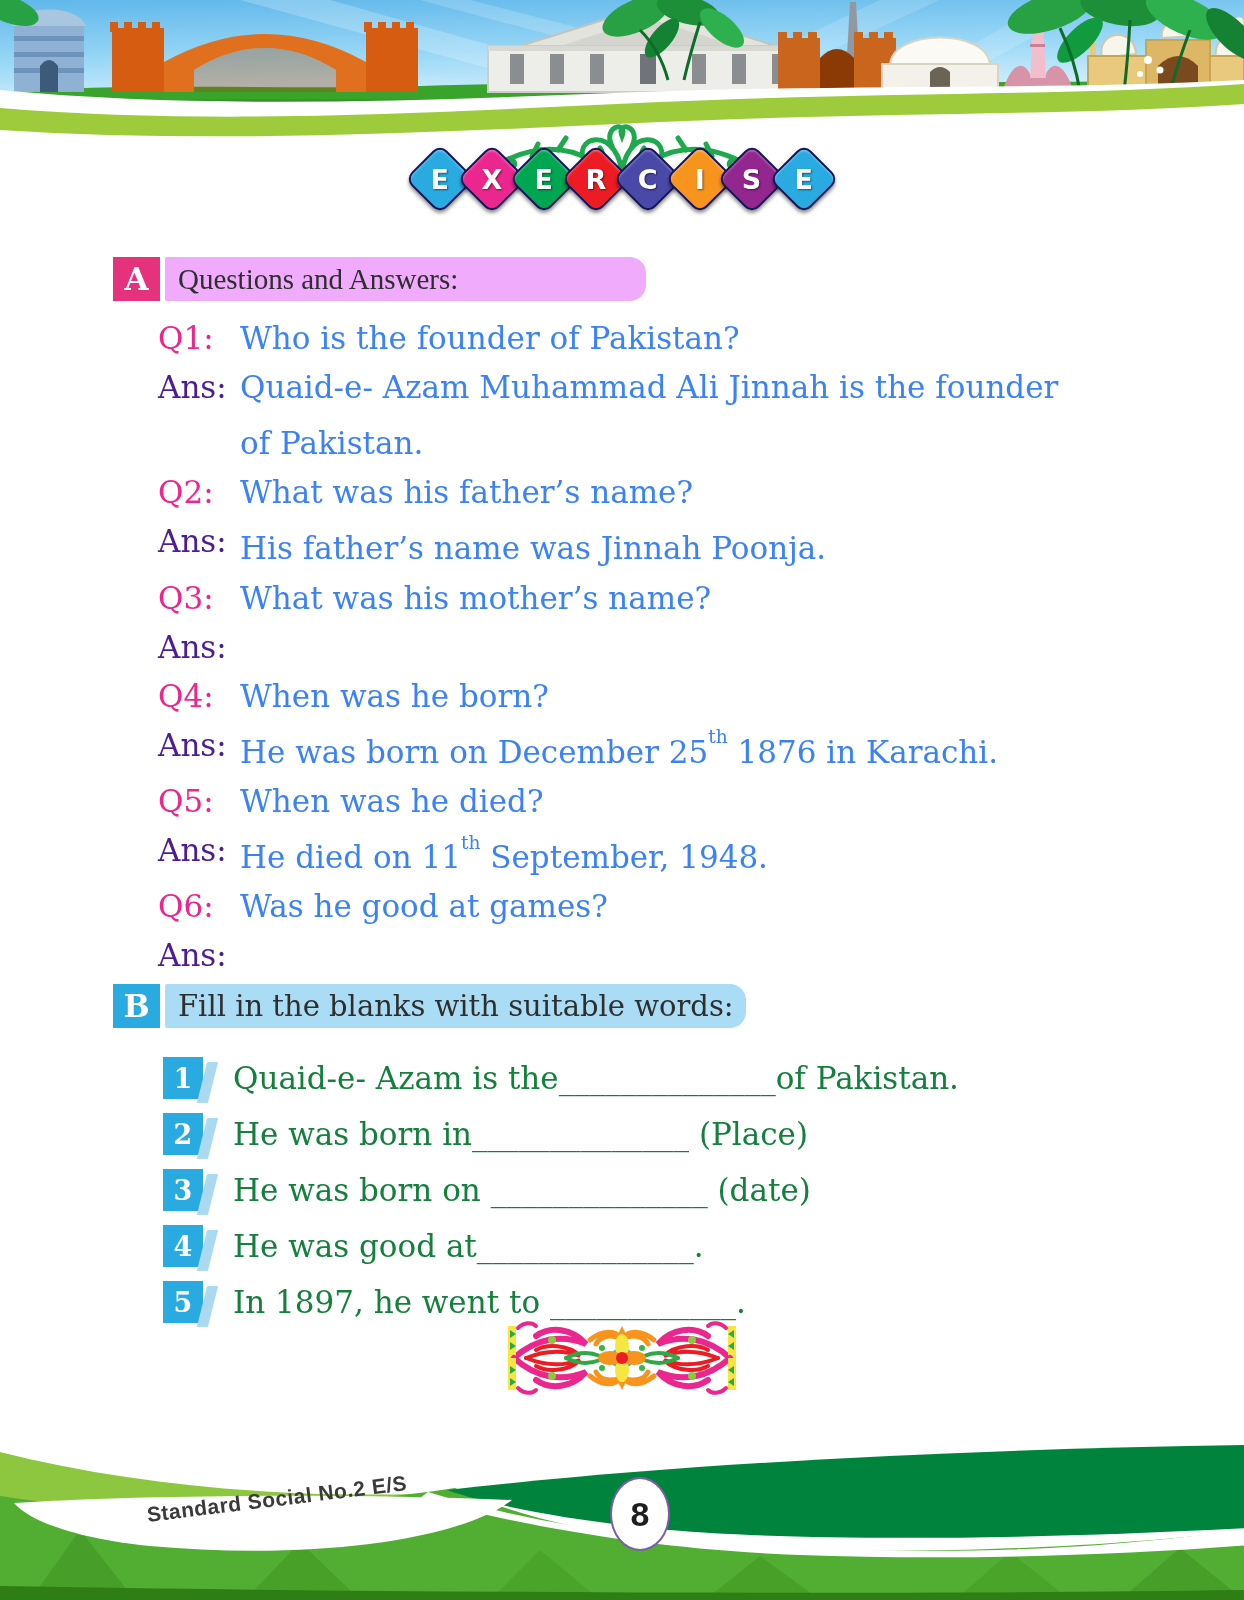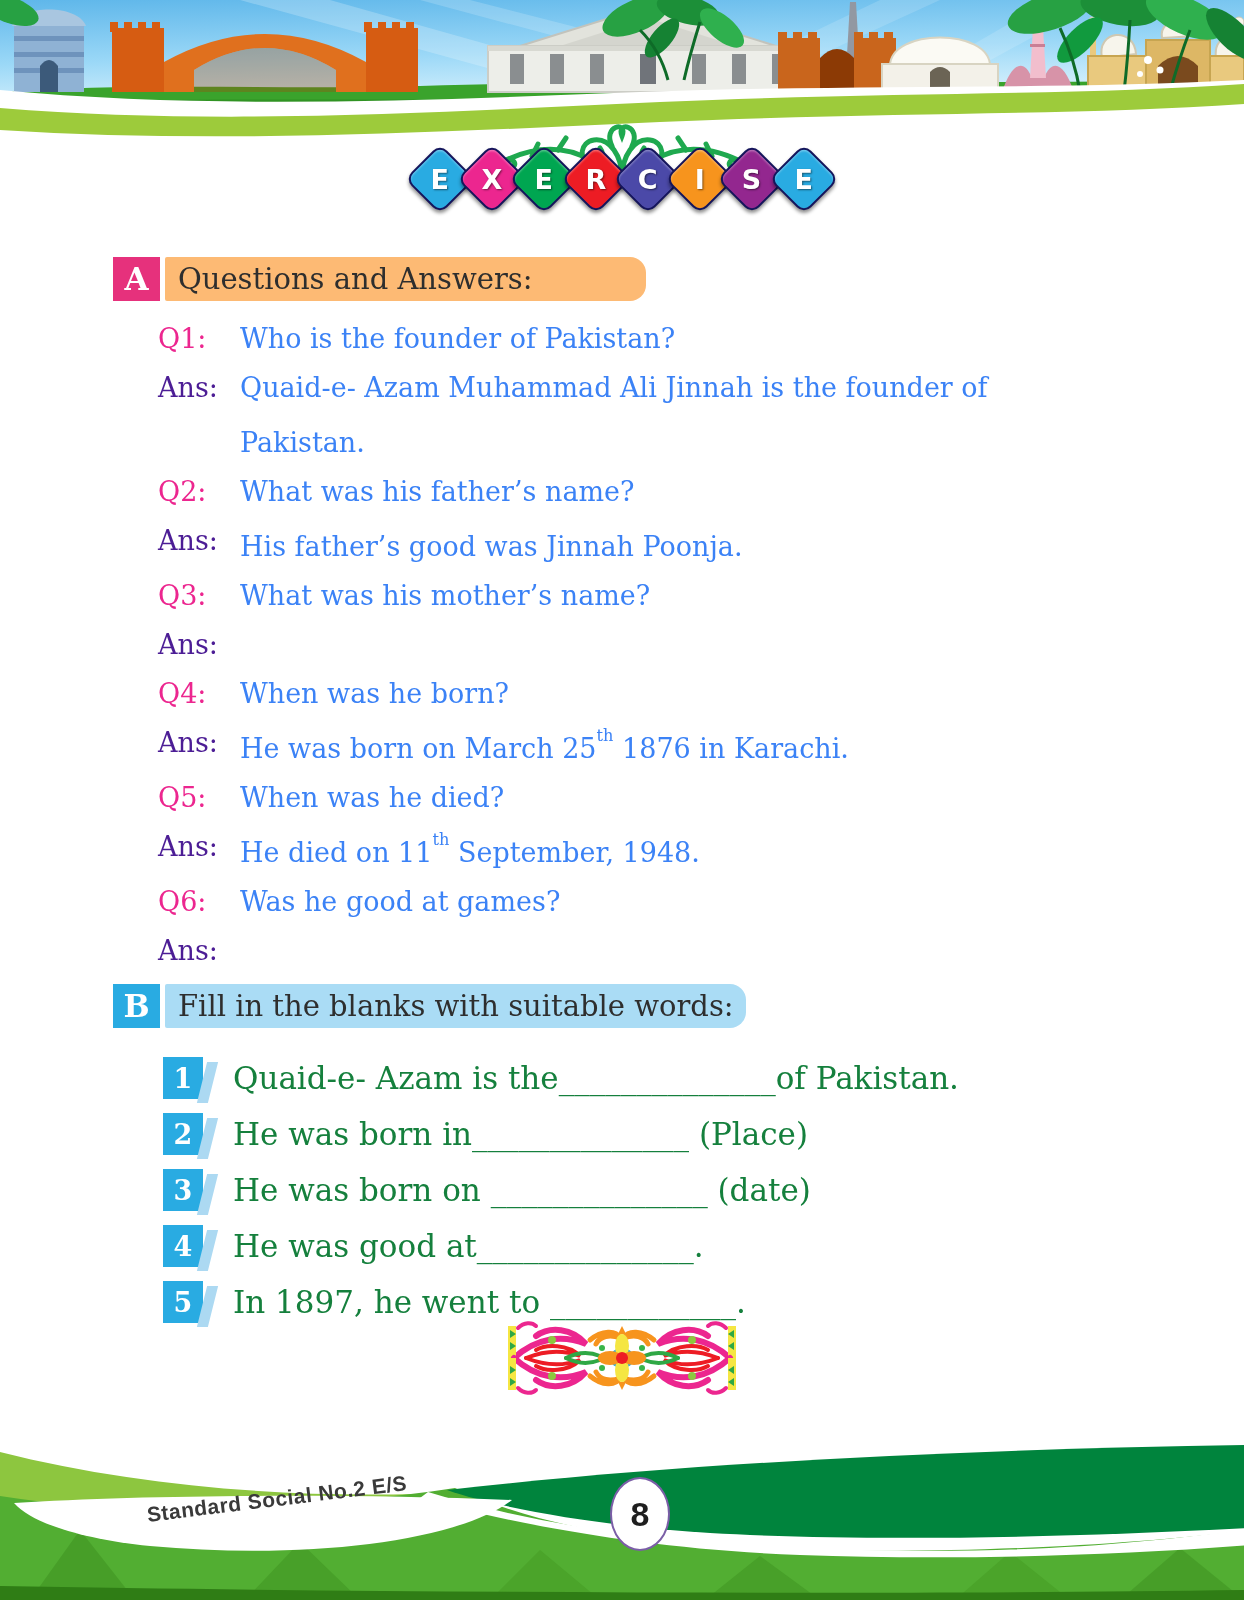--- a/index.html
+++ b/index.html
@@ -31,25 +31,25 @@
   .bar-badge{
     width:47px;flex:none;color:#fff;font-weight:bold;font-size:31px;
     display:flex;align-items:center;justify-content:center;
   }
   .bar-a .bar-badge{background:#E6317C;}
   .bar-b .bar-badge{background:#29ABE2;}
   .bar-label{
     flex:1;margin-left:5px;border-radius:2px 16px 16px 2px;
     font-size:29px;color:#2e2e2e;line-height:44px;padding-left:13px;
   }
-  .bar-a .bar-label{background:#fdba74;}
+  .bar-a .bar-label{background:#f0abfc;font-family:Liberation Serif, serif;}
   .bar-b .bar-label{background:#AADCF5;}
   
   .qa-list{position:absolute;left:158px;top:314px;width:980px;}
-  .qa-line{display:flex;font-size:27px;line-height:49px;}
+  .qa-line{display:flex;font-size:31px;line-height:49px;}
   .qa-label{width:82px;flex:none;}
   .q-col{color:#EC268F;}
   .a-col{color:#4c1d95;}
   .qa-text{color:#3b82f6;width:830px;}
   .qa-text sup{font-size:0.6em;position:relative;top:-0.45em;}
   
   .fill-list{position:absolute;left:163px;top:1050px;width:1000px;}
   .fill-row{display:flex;align-items:center;height:56px;}
   .num-badge{
     width:40px;height:42px;flex:none;background:#29ABE2;color:#fff;
@@ -254,36 +254,36 @@
   <div class="qa-line">
     <span class="qa-label a-col">Ans:</span>
     <span class="qa-text"><span>Quaid-e- Azam Muhammad Ali Jinnah is the founder of Pakistan.</span><sup></sup><span></span></span>
   </div>
   <div class="qa-line">
     <span class="qa-label q-col">Q2:</span>
     <span class="qa-text">What was his father’s name?</span>
   </div>
   <div class="qa-line">
     <span class="qa-label a-col">Ans:</span>
-    <span class="qa-text"><span>His father’s good was Jinnah Poonja.</span><sup></sup><span></span></span>
+    <span class="qa-text"><span>His father’s name was Jinnah Poonja.</span><sup></sup><span></span></span>
   </div>
   <div class="qa-line">
     <span class="qa-label q-col">Q3:</span>
     <span class="qa-text">What was his mother’s name?</span>
   </div>
   <div class="qa-line">
     <span class="qa-label a-col">Ans:</span>
   </div>
   <div class="qa-line">
     <span class="qa-label q-col">Q4:</span>
     <span class="qa-text">When was he born?</span>
   </div>
   <div class="qa-line">
     <span class="qa-label a-col">Ans:</span>
-    <span class="qa-text"><span>He was born on March 25</span><sup>th</sup><span> 1876 in Karachi.</span></span>
+    <span class="qa-text"><span>He was born on December 25</span><sup>th</sup><span> 1876 in Karachi.</span></span>
   </div>
   <div class="qa-line">
     <span class="qa-label q-col">Q5:</span>
     <span class="qa-text">When was he died?</span>
   </div>
   <div class="qa-line">
     <span class="qa-label a-col">Ans:</span>
     <span class="qa-text"><span>He died on 11</span><sup>th</sup><span> September, 1948.</span></span>
   </div>
   <div class="qa-line">

